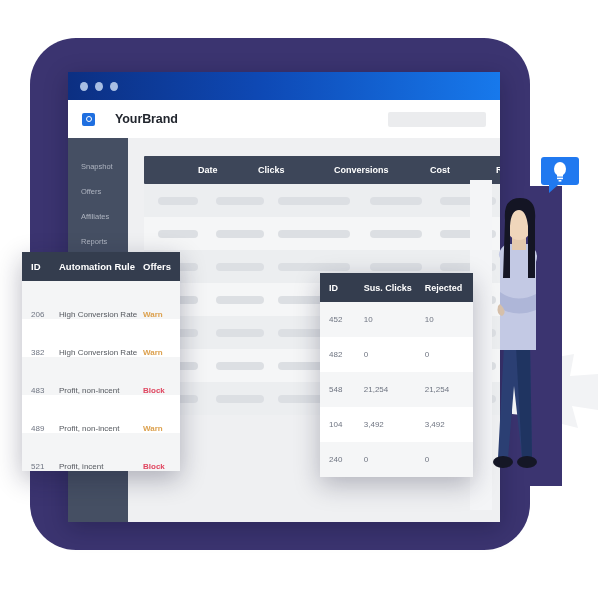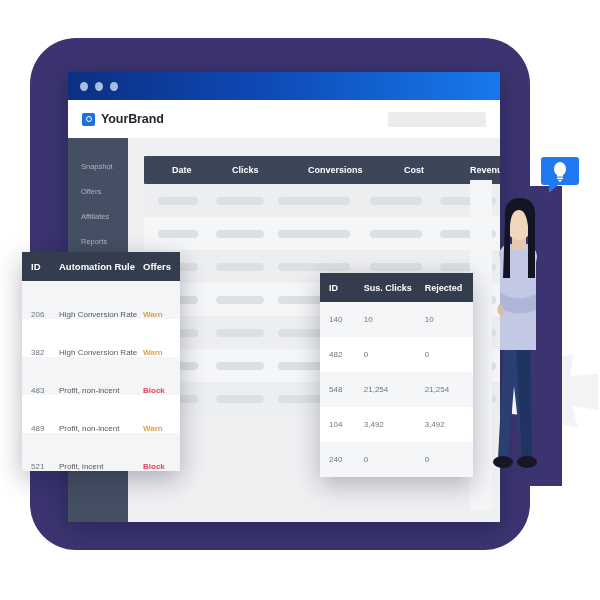--- a/index.html
+++ b/index.html
@@ -64,20 +64,21 @@
     width: 6px; height: 6px;
     border: 1.6px solid #ffffff;
     border-radius: 50%;
     box-sizing: border-box;
   }
   #brand-name {
     font-size: 12.5px;
     font-weight: bold;
     color: #22262e;
     letter-spacing: -0.1px;
+    margin-left: 14px;
   }
   #topbar-search {
     margin-left: auto;
     width: 98px; height: 15px;
     background: #ebecee;
     border-radius: 2px;
   }
 
   
   #app-body {
@@ -119,21 +120,21 @@
     background: #3d4659;
     height: 28px;
     align-items: center;
     border-radius: 1px;
   }
   #report-head .th {
     color: #ffffff;
     font-size: 9px;
     font-weight: bold;
   }
-  .col-date { width: 60px; padding-left: 28px; }
+  .col-date { width: 60px; padding-left: 14px; margin-left: 40px; }
   .col-clicks { width: 76px; }
   .col-conv { width: 96px; }
   .col-cost { width: 66px; }
   .col-rev { width: 70px; }
 
   .report-row {
     display: flex;
     align-items: center;
     height: 33px;
   }
@@ -420,21 +421,21 @@
   </svg>
 
   <div id="sus-table">
     <div id="sus-head">
       <span class="th sc-id">ID</span>
       <span class="th sc-sus">Sus. Clicks</span>
       <span class="th sc-rej">Rejected</span>
     </div>
 
     <div class="sus-row">
-      <span class="sc-id">140</span>
+      <span class="sc-id">452</span>
       <span class="sc-sus">10</span>
       <span class="sc-rej">10</span>
     </div>
     <div class="sus-row">
       <span class="sc-id">482</span>
       <span class="sc-sus">0</span>
       <span class="sc-rej">0</span>
     </div>
     <div class="sus-row">
       <span class="sc-id">548</span>

